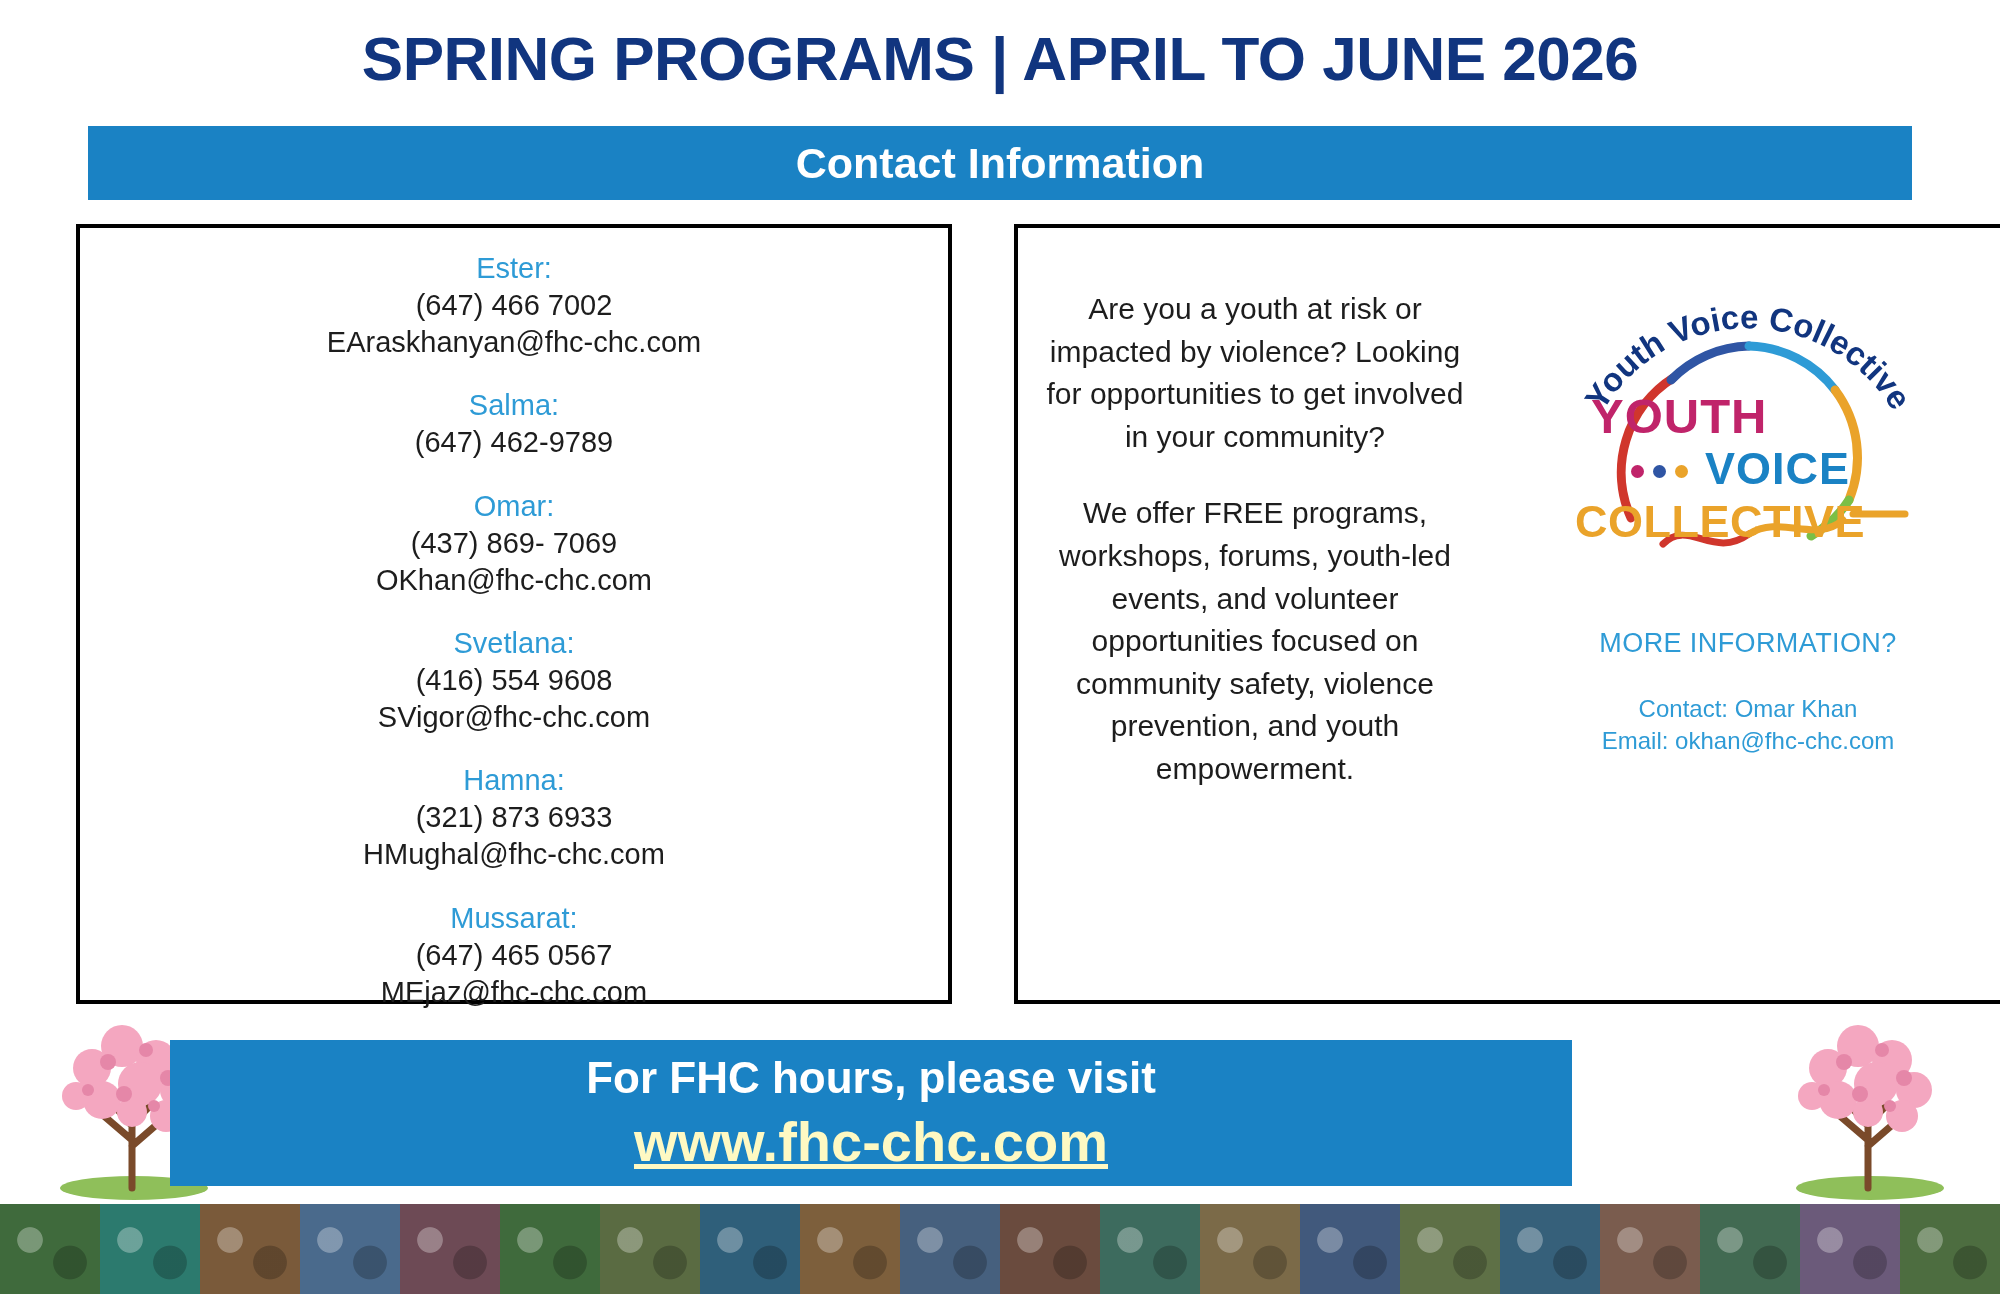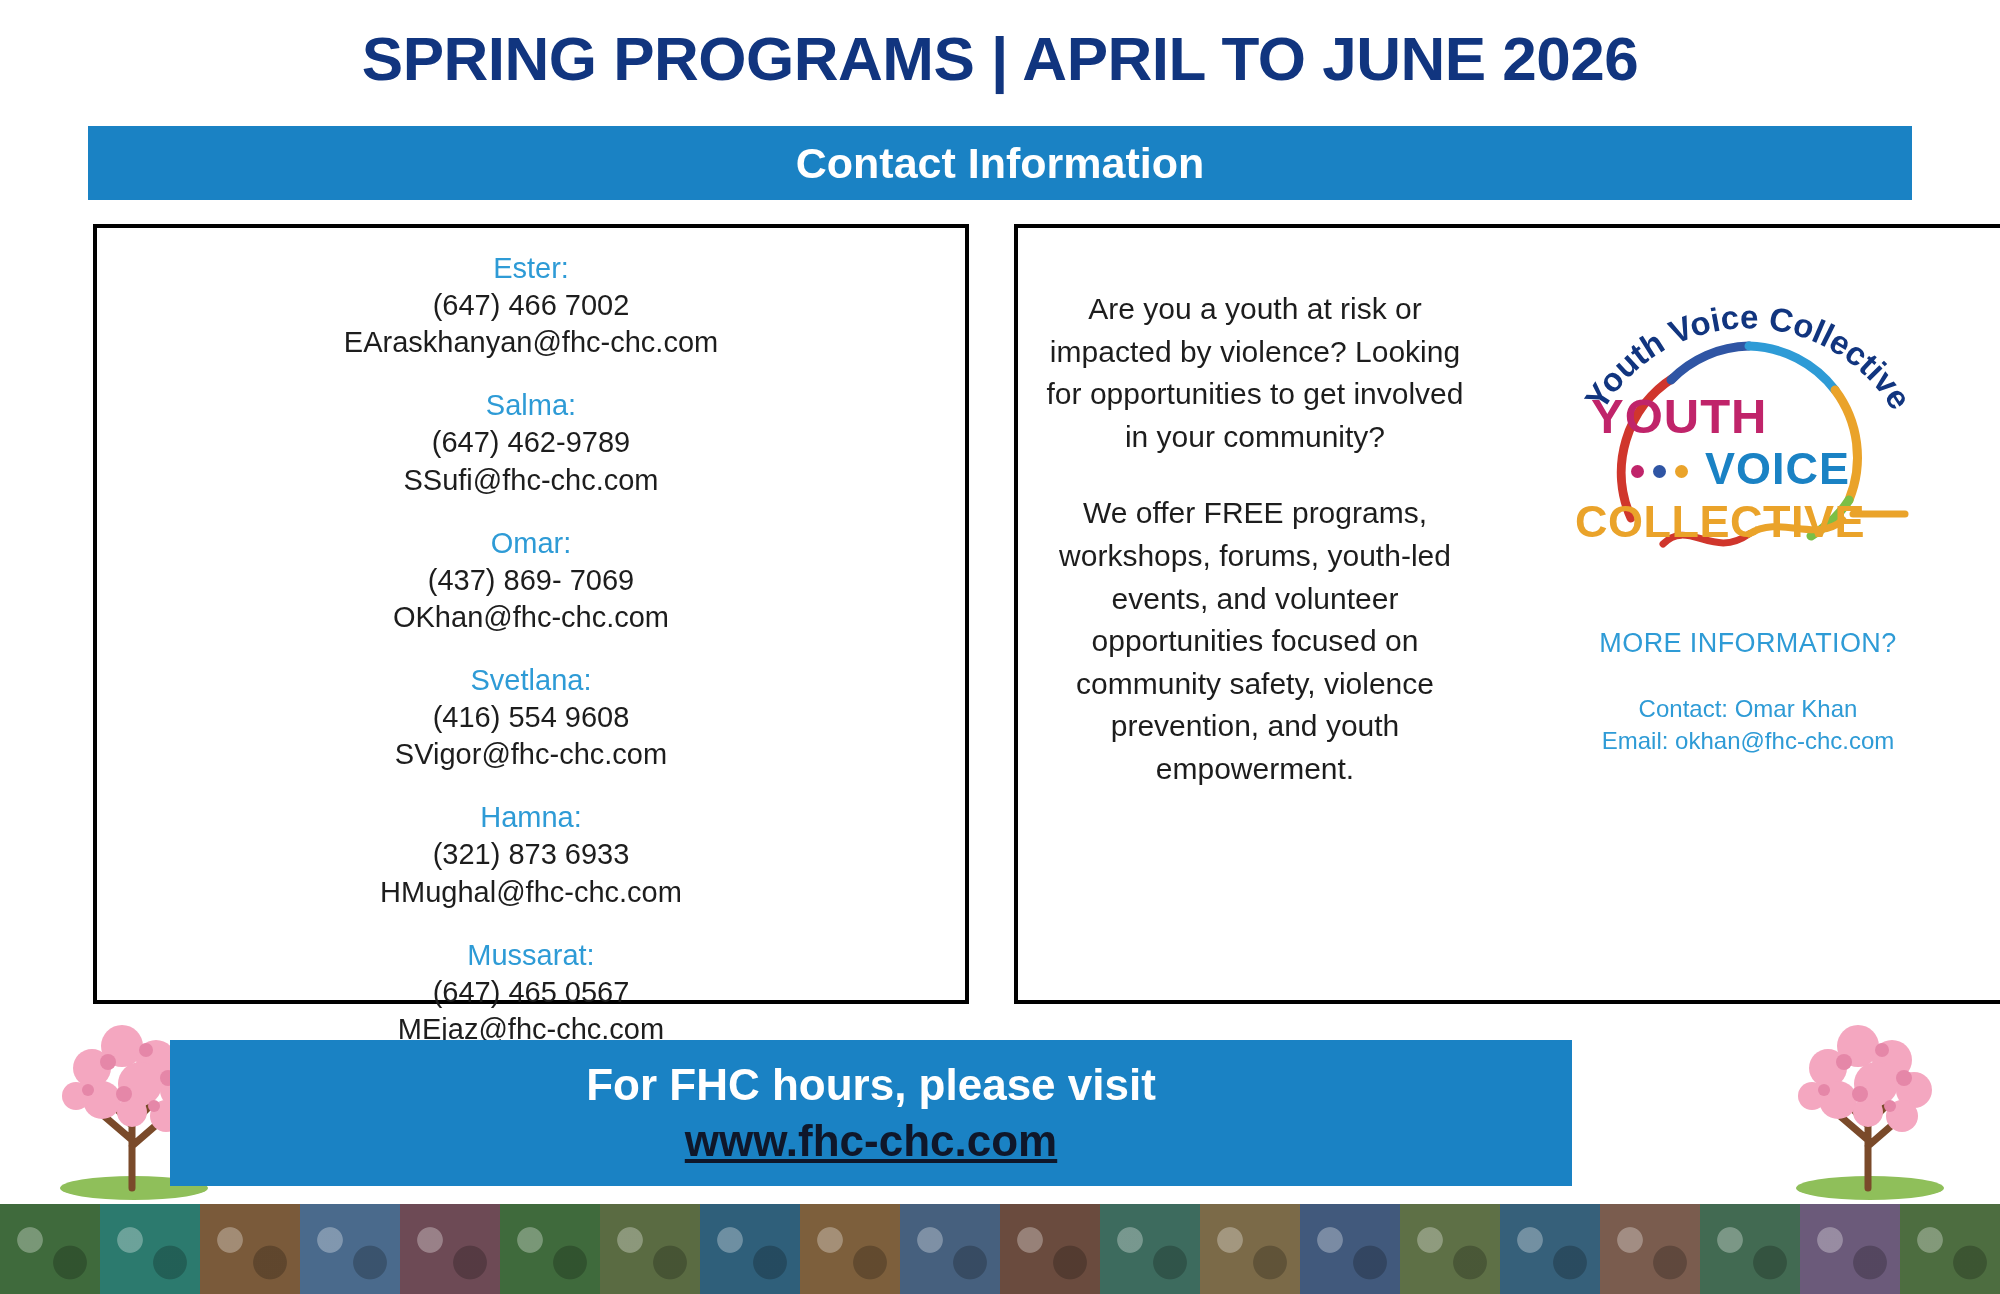--- a/index.html
+++ b/index.html
@@ -41,21 +41,21 @@
   }
   .contact-bar span {
     color: #ffffff;
     font-size: 43px;
     font-weight: bold;
   }
 
   
   .panel-left {
     position: absolute;
-    left: 93px;
+    left: 76px;
     top: 224px;
     width: 876px;
     height: 780px;
     border: 4px solid #000;
     background: #fff;
     padding: 18px 0 0 0;
   }
   .panel-right {
     position: absolute;
     left: 1014px;
@@ -176,22 +176,22 @@
     flex-direction: column;
     align-items: center;
     justify-content: center;
   }
   .footer-line1 {
     color: #fff;
     font-size: 44px;
     font-weight: bold;
   }
   .footer-line2 {
-    color: #0f172a;
-    font-size: 44px;
+    color: #fef9c3;
+    font-size: 56px;
     font-weight: bold;
     text-decoration: underline;
     margin-top: 6px;
   }
 
   
   .tree { position: absolute; top: 1012px; width: 196px; height: 188px; }
   .tree-left { left: 36px; }
   .tree-right { left: 1772px; }
 
@@ -235,21 +235,20 @@
 
       <div class="contact-entry">
         <div class="c-name">Ester:</div>
         <div class="c-phone">(647) 466 7002</div>
         <div class="c-email">EAraskhanyan@fhc-chc.com</div>
       </div>
 
       <div class="contact-entry">
         <div class="c-name">Salma:</div>
         <div class="c-phone">(647) 462-9789</div>
-        <div class="c-email">SSufi@fhc-chc.com</div>
       </div>
 
       <div class="contact-entry">
         <div class="c-name">Omar:</div>
         <div class="c-phone">(437) 869- 7069</div>
         <div class="c-email">OKhan@fhc-chc.com</div>
       </div>
 
       <div class="contact-entry">
         <div class="c-name">Svetlana:</div>

